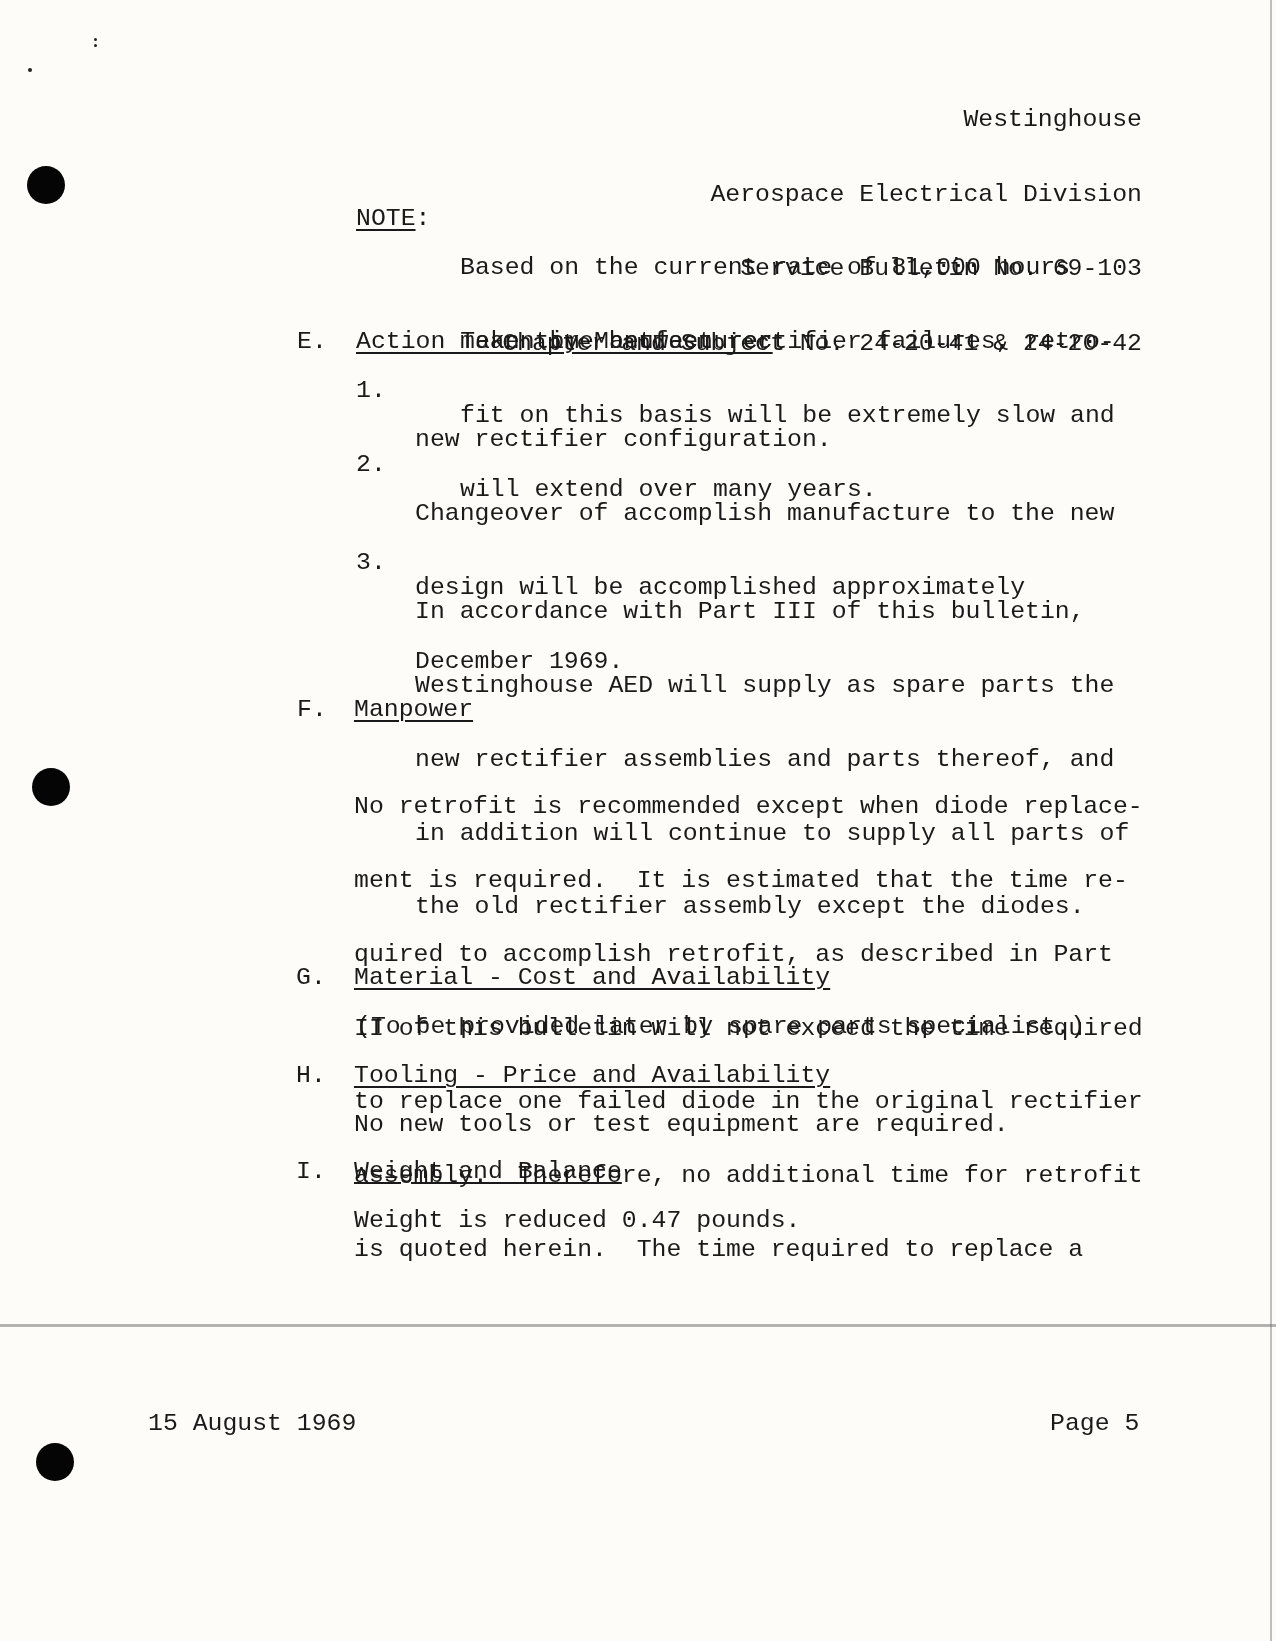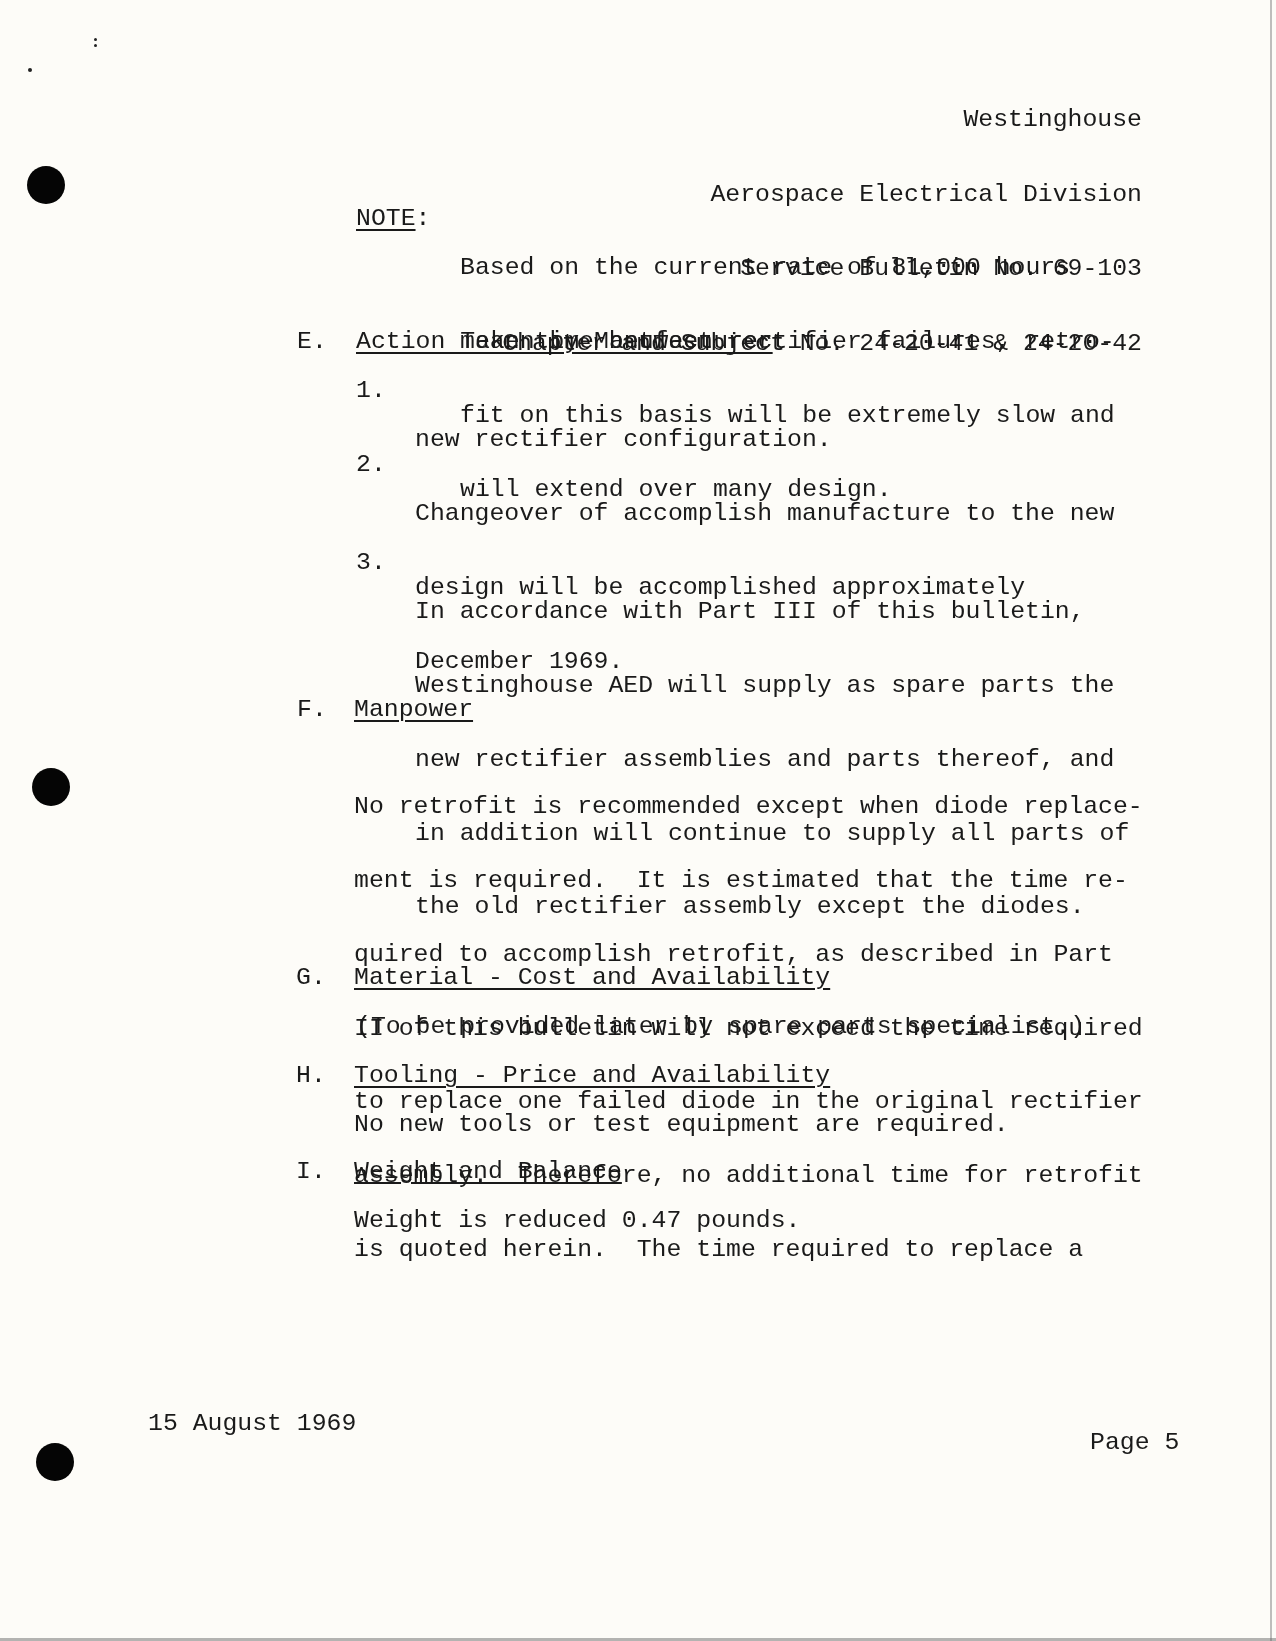--- a/index.html
+++ b/index.html
@@ -2,21 +2,21 @@
 <html><head>
 <meta charset="utf-8">
 <style>
   html, body { margin:0; padding:0; }
   body {
     width:1276px; height:1641px; position:relative; overflow:hidden;
     background:#fdfcf8;
     font-family:"Liberation Mono", "DejaVu Sans Mono", monospace;
     color:#1a1a1a;
   }
-  .page { position:absolute; left:0; top:0; width:1276px; height:1641px; }
+  .page { position:absolute; left:0; top:0; width:1276px; height:1327px; }
   .edge { position:absolute; right:4px; top:0; width:2px; height:1641px; background:#8a8a8a; opacity:.55; }
   .edge-bottom { position:absolute; left:0; bottom:0; width:1276px; height:3px; background:#6a6a6a; opacity:.5; }
   .hole { position:absolute; width:38px; height:38px; border-radius:50%; background:#050505; }
   .speck { position:absolute; width:4px; height:4px; border-radius:50%; background:#222; }
   .mono { font-size:24.8px; line-height:24.6px; white-space:pre; letter-spacing:0; }
   .hdr { position:absolute; right:134px; top:58px; text-align:right; }
   .hdr div { height:25.3px; }
   .abs { position:absolute; }
   .u { text-decoration:underline; text-decoration-thickness:2px; text-underline-offset:4px;text-align:center; }
   .para div { height:24.6px; }
@@ -40,21 +40,21 @@
     <div>Aerospace Electrical Division</div>
     <div>Service Bulletin No. 69-103</div>
     <div>Chapter and Subject No. 24-20-41 &amp; 24-20-42</div>
   </div>
 
   <div class="abs mono" style="left:356px;top:206px;"><span class="u">NOTE</span><span>:</span></div>
   <div class="abs mono para" style="left:460px;top:206px;">
     <div>Based on the current rate of 81,000 hours</div>
     <div>mean time between rectifier failures, retro-</div>
     <div>fit on this basis will be extremely slow and</div>
-    <div>will extend over many design.</div>
+    <div>will extend over many years.</div>
   </div>
 
   <div class="abs mono" style="left:297px;top:329px;">E.</div>
   <div class="abs mono u" style="left:356px;top:329px;">Action Taken by Manufacturer</div>
 
   <div class="abs mono" style="left:356px;top:378px;">1.</div>
   <div class="abs mono para" style="left:415px;top:378px;">
     <div>new rectifier configuration.</div>
   </div>
 
@@ -92,14 +92,14 @@
 
   <div class="abs mono" style="left:296px;top:1063px;">H.</div>
   <div class="abs mono u" style="left:354px;top:1063px;">Tooling - Price and Availability</div>
   <div class="abs mono" style="left:354px;top:1112px;">No new tools or test equipment are required.</div>
 
   <div class="abs mono" style="left:296px;top:1159px;">I.</div>
   <div class="abs mono u" style="left:354px;top:1159px;">Weight and Balance</div>
   <div class="abs mono" style="left:354px;top:1208px;text-align:center;">Weight is reduced 0.47 pounds.</div>
 
   <div class="abs mono" style="left:148px;top:1411px;">15 August 1969</div>
-  <div class="abs mono" style="left:1090px;top:1411px;margin-top:19px;">Page 5</div>
+  <div class="abs mono" style="left:1050px;top:1411px;">Page 5</div>
 </div>
 
 </body></html>

